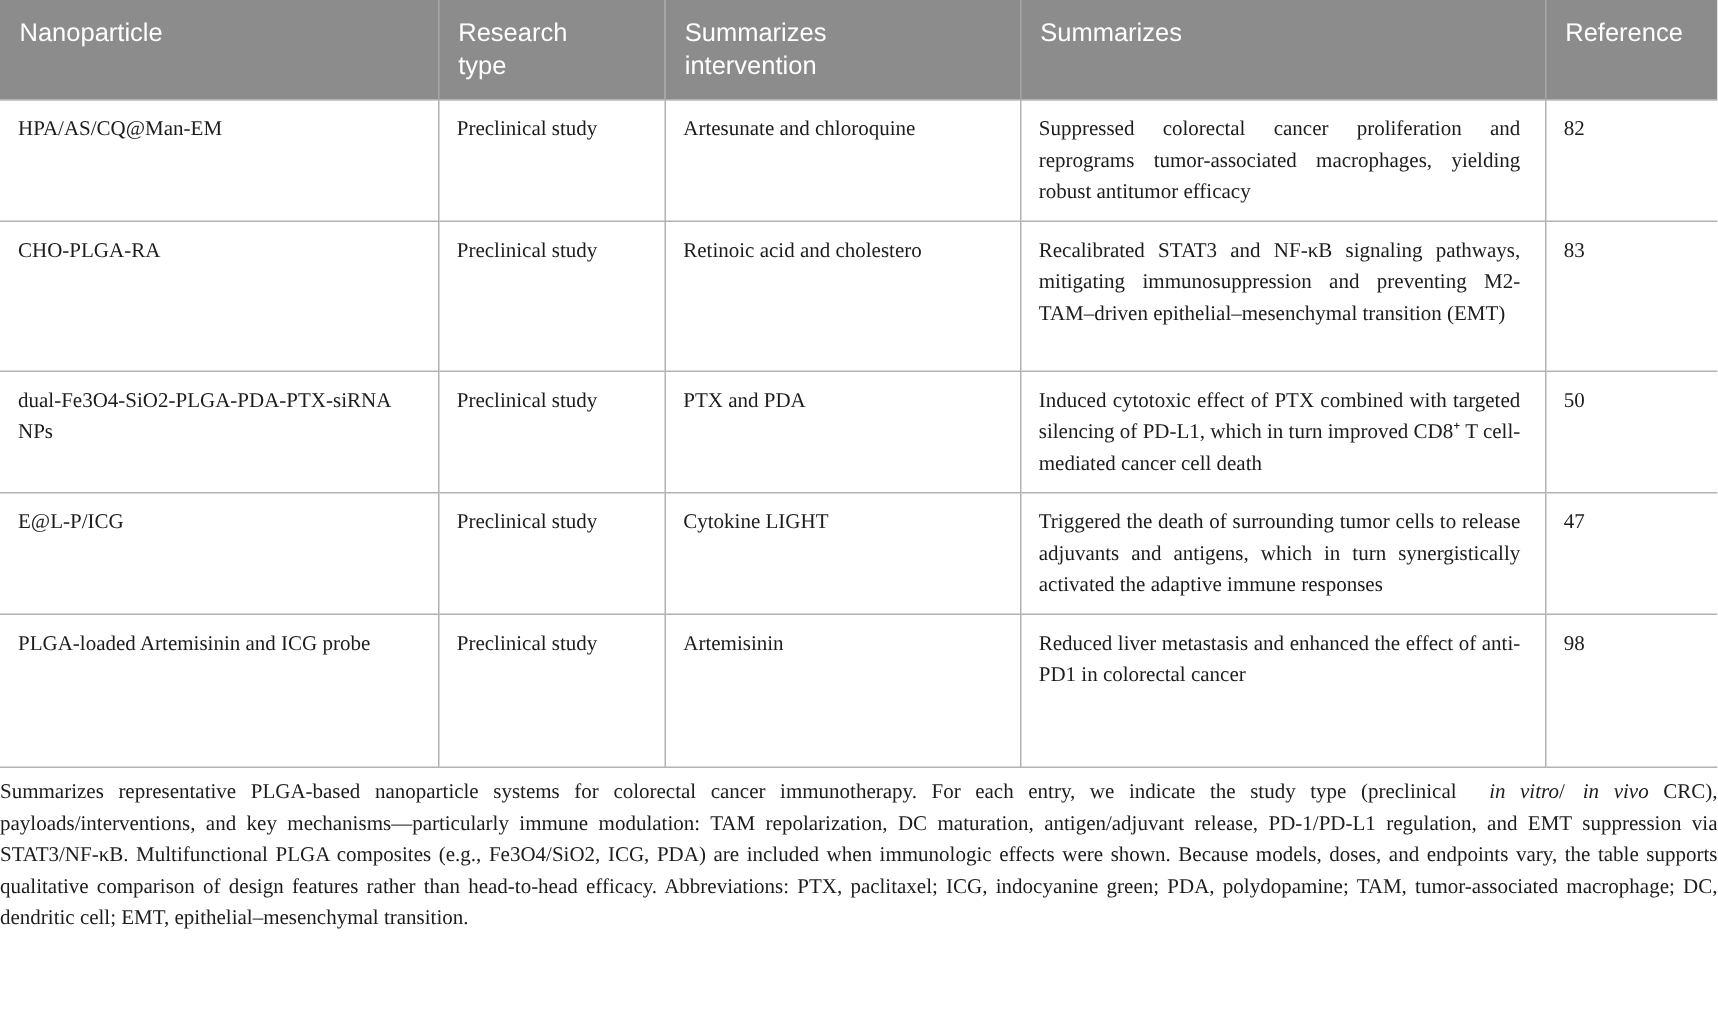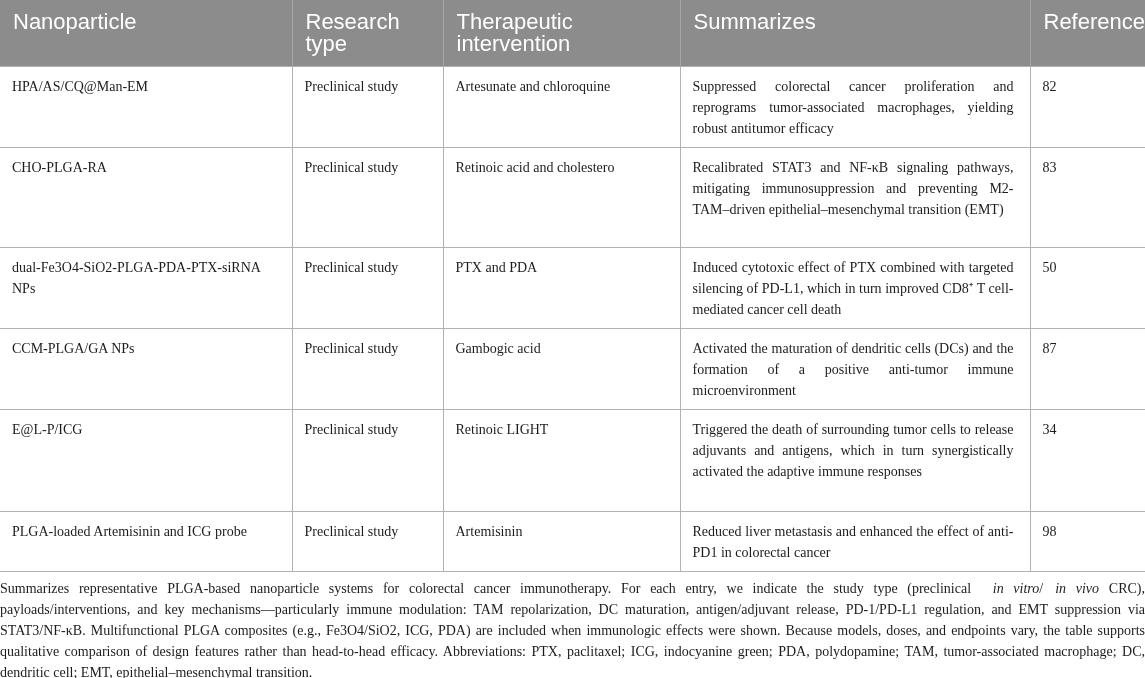--- a/index.html
+++ b/index.html
@@ -22,21 +22,21 @@
   col.c1{width:292px;}
   col.c2{width:151px;}
   col.c3{width:237px;}
   col.c4{width:350px;}
   col.c5{width:115px;}
 
   thead th{
     background:var(--header-bg);
     color:var(--header-text);
     font-family:"Liberation Sans",sans-serif;
-    font-size:22px;
+    font-size:17px;
     font-weight:400;
     text-align:left;
     vertical-align:top;
     line-height:22px;
     padding:11px 10px 11px 13px;
     height:62px;
     border-right:1px solid var(--header-divider);
   }
   thead th:last-child{border-right:none;}
   thead th.h2{padding-right:55px;margin-top:16px;}
@@ -81,21 +81,21 @@
       <col class="c1">
         <col class="c2">
         <col class="c3">
         <col class="c4">
         <col class="c5">
     </colgroup>
     <thead>
       <tr>
         <th class="h1">Nanoparticle</th>
         <th class="h2">Research type</th>
-        <th class="h3">Therapeutic intervention</th>
+        <th class="h3">Summarizes intervention</th>
         <th class="h4">Summarizes</th>
         <th class="h5">Reference</th>
       </tr>
     </thead>
     <tbody>
       <tr>
         <td class="c-nano">HPA/AS/CQ@Man-EM</td>
         <td class="c-type">Preclinical study</td>
         <td class="c-int">Artesunate and chloroquine</td>
         <td class="c-mech">Suppressed colorectal cancer proliferation and reprograms tumor-associated macrophages, yielding robust antitumor efficacy</td>
@@ -109,32 +109,25 @@
         <td class="c-ref">83</td>
       </tr>
       <tr>
         <td class="c-nano">dual-Fe3O4-SiO2-PLGA-PDA-PTX-siRNA NPs</td>
         <td class="c-type">Preclinical study</td>
         <td class="c-int">PTX and PDA</td>
         <td class="c-mech">Induced cytotoxic effect of PTX combined with targeted silencing of PD-L1, which in turn improved CD8⁺ T cell-mediated cancer cell death</td>
         <td class="c-ref">50</td>
       </tr>
       <tr>
-        <td class="c-nano">CCM-PLGA/GA NPs</td>
-        <td class="c-type">Preclinical study</td>
-        <td class="c-int">Gambogic acid</td>
-        <td class="c-mech">Activated the maturation of dendritic cells (DCs) and the formation of a positive anti-tumor immune microenvironment</td>
-        <td class="c-ref">87</td>
-      </tr>
-      <tr>
         <td class="c-nano">E@L-P/ICG</td>
         <td class="c-type">Preclinical study</td>
-        <td class="c-int">Retinoic LIGHT</td>
+        <td class="c-int">Cytokine LIGHT</td>
         <td class="c-mech">Triggered the death of surrounding tumor cells to release adjuvants and antigens, which in turn synergistically activated the adaptive immune responses</td>
-        <td class="c-ref">34</td>
+        <td class="c-ref">47</td>
       </tr>
       <tr>
         <td class="c-nano">PLGA-loaded Artemisinin and ICG probe</td>
         <td class="c-type">Preclinical study</td>
         <td class="c-int">Artemisinin</td>
         <td class="c-mech">Reduced liver metastasis and enhanced the effect of anti-PD1 in colorectal cancer</td>
         <td class="c-ref">98</td>
       </tr>
     </tbody>
   </table>

